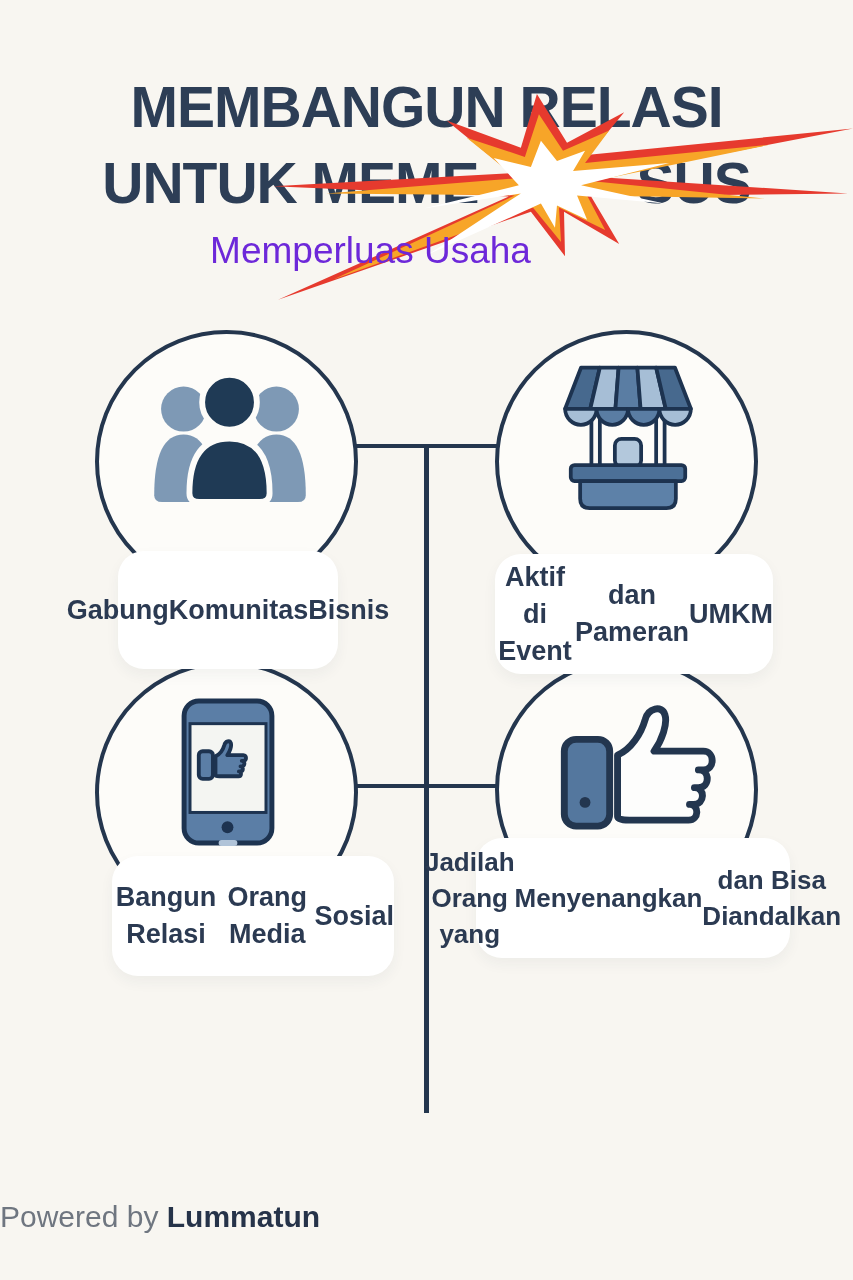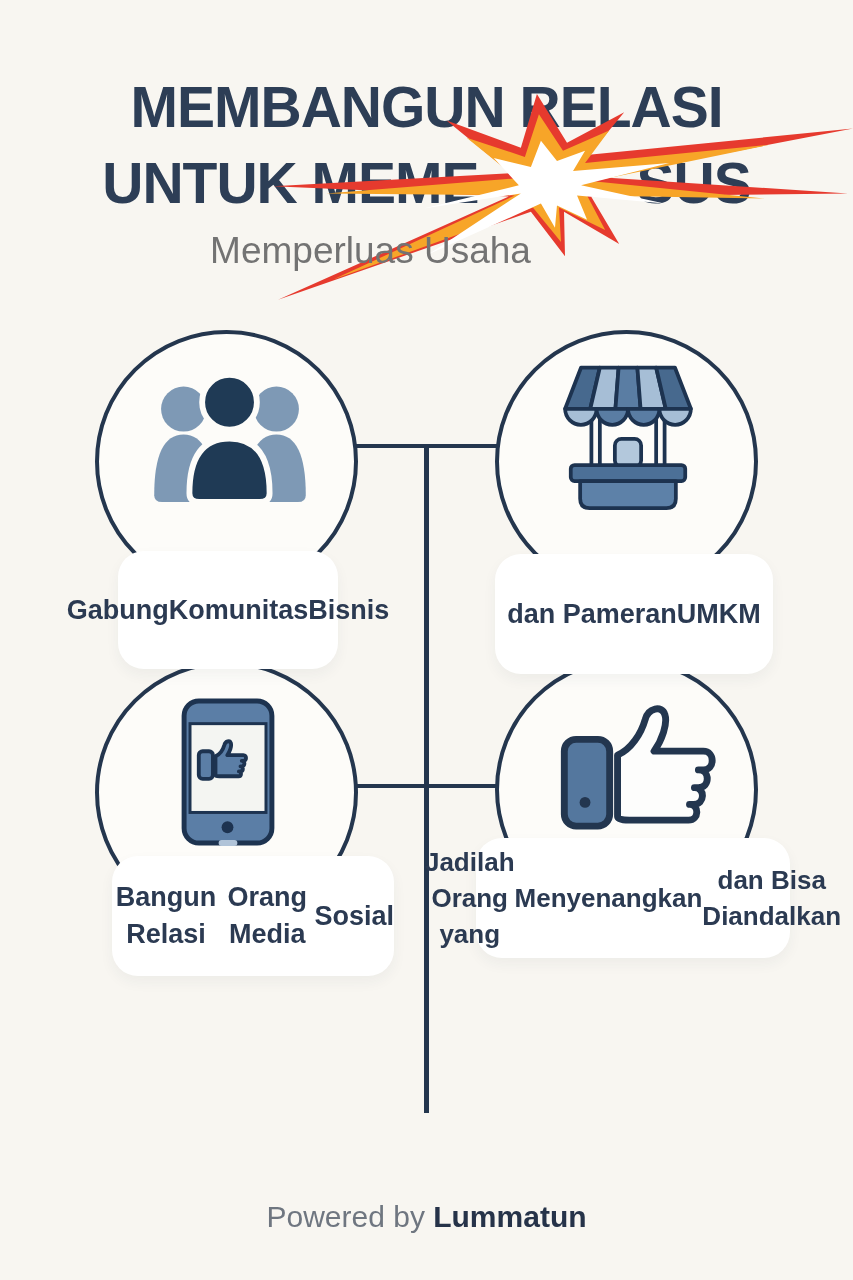--- a/index.html
+++ b/index.html
@@ -17,21 +17,21 @@
     z-index:2;
   }
   .title-line2{
     top:150px;left:0;width:853px;display:flex;justify-content:center;align-items:baseline;
     font-size:57px;font-weight:800;letter-spacing:-1px;color:#2d3e56;
     z-index:2;
   }
   .title-gap{width:158px;height:1px;}
   .subtitle{
     top:230px;left:0;width:741px;text-align:center;
-    font-size:37px;font-weight:500;color:#737373;z-index:4;
+    font-size:37px;font-weight:500;color:#6d28d9;z-index:4;
   }
   .explosion{
     left:268px;top:92px;width:587px;height:218px;z-index:3;pointer-events:none;
   }
   
   .line{background:#24364e;z-index:1;}
   .h-conn-top{left:356px;top:444px;width:142px;height:4px;}
   .h-conn-bottom{left:356px;top:784px;width:142px;height:4px;}
   .v-conn{left:424px;top:444px;width:5px;height:669px;}
   
@@ -56,21 +56,21 @@
     box-shadow:0 6px 14px rgba(40,50,70,0.05);
     display:flex;flex-direction:row;justify-content:center;align-items:center;
     font-size:27px;font-weight:600;line-height:37px;color:#2b3a52;text-align:center;
   }
   .lc-tl{left:118px;top:551px;width:220px;height:118px;}
   .lc-tr{left:495px;top:554px;width:278px;height:120px;}
   .lc-bl{left:112px;top:856px;width:282px;height:120px;}
   .lc-br{left:476px;top:838px;width:314px;height:120px;font-size:26px;line-height:36px;text-align:center;}
   
   .footer{
-    top:1200px;left:0;width:853px;text-align:center;
+    top:1200px;left:0;width:853px;
     font-size:30px;color:#6f7680;font-weight:400;z-index:2;
   }
   .footer b{color:#263349;font-weight:700;}
 </style>
 </head>
 <body>
 
 <div class="abs title-line1">MEMBANGUN RELASI</div>
 
 <div class="abs title-line2">
@@ -141,20 +141,21 @@
   <path d="M66 124 L66 62 C80 56 90 40 94 26 C97 14 111 11 114 21 C117 30 111 47 103 58 L153 58 C165 58 165 77 153 77 L148 77 C160 77 160 95 148 95 L144 95 C155 95 155 112 143 112 L139 112 C149 112 149 128 138 128 L78 128 C70 128 66 127 66 124 Z" fill="#fdfdfc" stroke="#23364f" stroke-width="7" stroke-linejoin="round"></path>
 </svg>
 
 <div class="abs label-card lc-tl">
   <div>Gabung</div>
   <div>Komunitas</div>
   <div>Bisnis</div>
 </div>
 
 <div class="abs label-card lc-tr">
+  <div>Aktif di Event</div>
   <div>dan Pameran</div>
   <div>UMKM</div>
 </div>
 
 <div class="abs label-card lc-bl">
   <div>Bangun Relasi</div>
   <div>Orang Media</div>
   <div>Sosial</div>
 </div>
 

